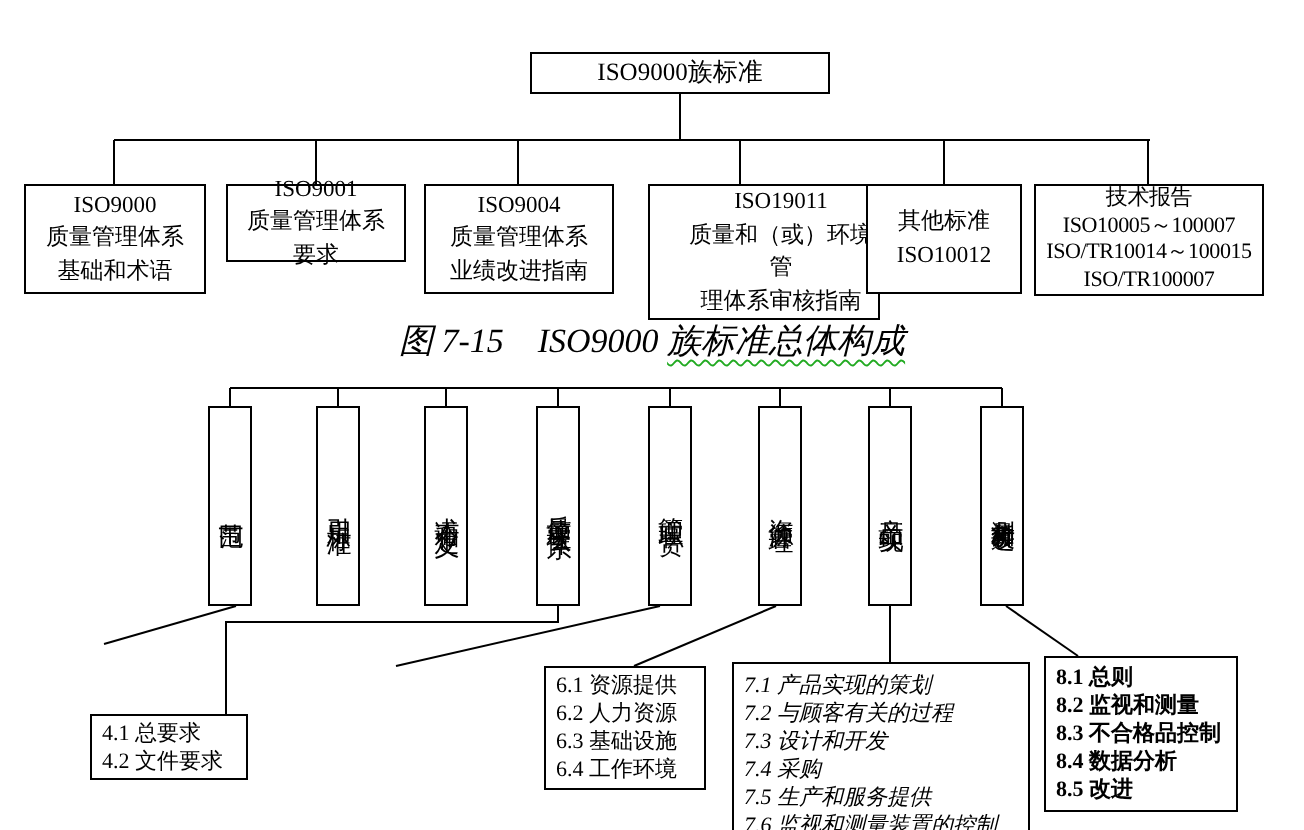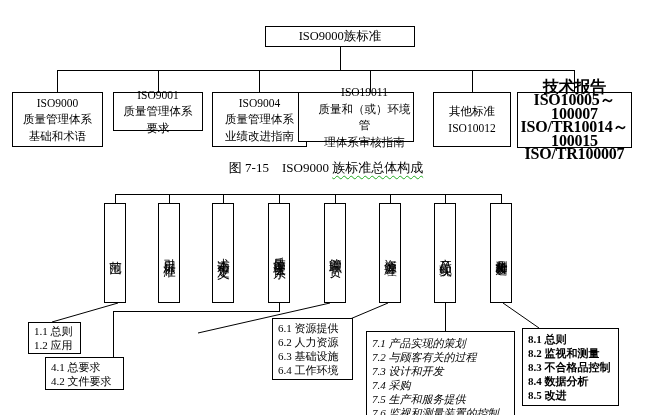--- a/index.html
+++ b/index.html
@@ -11,34 +11,35 @@
   #connectors{position:absolute;left:0;top:0;width:652px;height:415px;}
   .ortho{shape-rendering:crispEdges;}
   .box{
     position:absolute;box-sizing:border-box;border:1px solid #000;background:#fff;
     display:flex;flex-direction:column;align-items:center;justify-content:center;
     text-align:center;
   }
   .lines{white-space:pre-line;}
   .root-box{font-size:12.5px;line-height:19px;}
   .std-box{font-size:11.5px;line-height:16.5px;}
-  .std-box.small{font-size:16px;line-height:13.5px;letter-spacing:-0.2px;font-weight:bold;}
+  .std-box.small{font-size:11px;line-height:13.5px;letter-spacing:-0.2px;}
   .vbox{
     writing-mode:vertical-rl;text-orientation:upright;
     font-size:12.5px;letter-spacing:2px;
     align-items:center;justify-content:center;
   }
   .vbox.tight{font-size:12px;letter-spacing:0.5px;}
   .leaf{
     align-items:flex-start;justify-content:center;text-align:left;
     font-size:11px;line-height:14px;padding:2px 3px 2px 5px;
   }
   .caption{
     position:absolute;left:0;top:139px;width:652px;text-align:center;
-    font-size:13px;
+    font-size:17px;
+    font-style:italic;
   }
   .squiggle{
     text-decoration-line:underline;
     text-decoration-style:wavy;
     text-decoration-color:#22aa22;
     text-decoration-thickness:1px;
     text-underline-offset:3px;
   }
 </style>
 </head>
@@ -94,21 +95,21 @@
 质量管理体系
 要求</span>
   </div>
 
   <div class="box std-box" style="left:212px;top:72px;width:95px;height:55px;justify-content:center;">
     <span class="lines">ISO9004
 质量管理体系
 业绩改进指南</span>
   </div>
 
-  <div class="box std-box" style="left:298px;top:72px;width:116px;height:50px;padding-left:17px;">
+  <div class="box std-box" style="left:324px;top:72px;width:116px;height:68px;padding-left:17px;">
     <span class="lines">ISO19011
 质量和（或）环境管
 理体系审核指南</span>
   </div>
 
   <div class="box std-box" style="left:433px;top:72px;width:78px;height:55px;">
     <span class="lines">其他标准
 ISO10012</span>
   </div>
 
@@ -141,32 +142,28 @@
   <div class="box vbox" style="left:379px;top:183px;width:22px;height:100px;">
     <span>资源管理</span>
   </div>
   <div class="box vbox" style="left:434px;top:183px;width:22px;height:100px;">
     <span>产品实现</span>
   </div>
   <div class="box vbox tight" style="left:490px;top:183px;width:22px;height:100px;">
     <span>测量分析和改进</span>
   </div>
 
-  <div class="box leaf" style="left:28px;top:302px;width:53px;height:32px;">
-    <span class="lines">1.1 总则
-1.2 应用</span>
-  </div>
 
   <div class="box leaf" style="left:45px;top:337px;width:79px;height:33px;">
     <span class="lines">4.1 总要求
 4.2 文件要求</span>
   </div>
 
 
-  <div class="box leaf" style="left:272px;top:298px;width:81px;height:62px;">
+  <div class="box leaf" style="left:272px;top:313px;width:81px;height:62px;">
     <span class="lines">6.1 资源提供
 6.2 人力资源
 6.3 基础设施
 6.4 工作环境</span>
   </div>
 
   <div class="box leaf" style="left:366px;top:311px;width:149px;height:94px;font-style:italic;">
     <span class="lines">7.1 产品实现的策划
 7.2 与顾客有关的过程
 7.3 设计和开发

